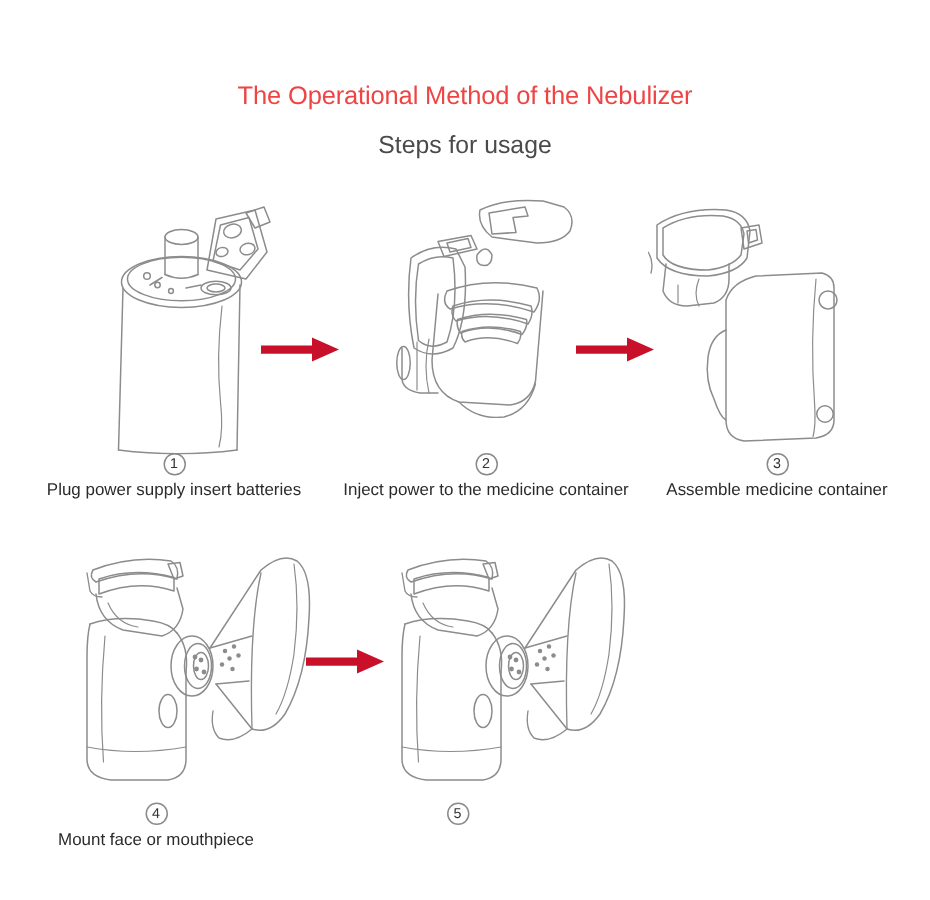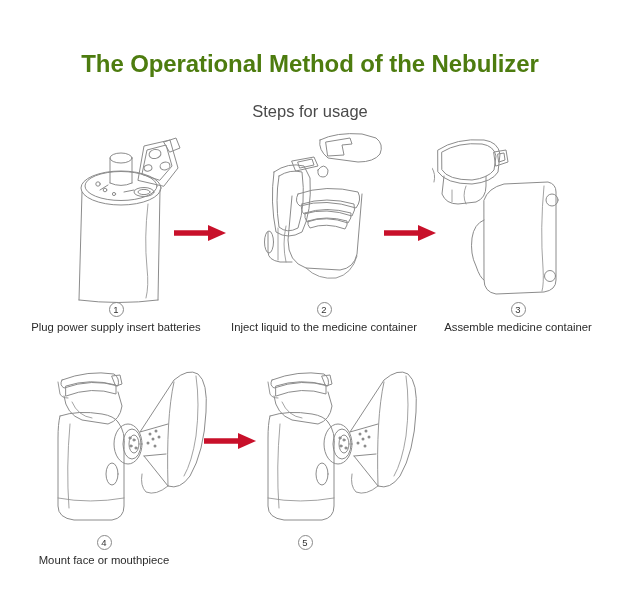--- a/index.html
+++ b/index.html
@@ -22,29 +22,29 @@
 
   
   .header {
     position: absolute;
     top: 50px;
     left: 0;
     width: 620px;
     text-align: center;
   }
   .title {
-    font-size: 24px;
-    font-weight: bold;
-    color: #4d7c0f;
+    font-size: 17px;
+    font-weight: normal;
+    color: #ef4444;
     letter-spacing: -0.1px;
     line-height: 28px;
     white-space: nowrap;
   }
   .subtitle {
-    margin-top: 23px;
+    margin-top: 9px;
     font-size: 16.5px;
     font-weight: normal;
     color: #4a4a4a;
     line-height: 20px;
   }
 
   
   .row {
     position: absolute;
     left: 0;
@@ -219,21 +219,21 @@
       </div>
     </div>
   </div>
 
   <div class="caption-block" style="left:-14px; top:302px;">
     <div class="num-circle">1</div>
     <div class="caption">Plug power supply insert batteries</div>
   </div>
   <div class="caption-block" style="left:194px; top:302px;">
     <div class="num-circle">2</div>
-    <div class="caption">Inject liquid to the medicine container</div>
+    <div class="caption">Inject power to the medicine container</div>
   </div>
   <div class="caption-block" style="left:388px; top:302px;">
     <div class="num-circle">3</div>
     <div class="caption">Assemble medicine container</div>
   </div>
 
   <div class="row row-2">
 
     <div class="step" style="left:48px;">
       <div class="art">

